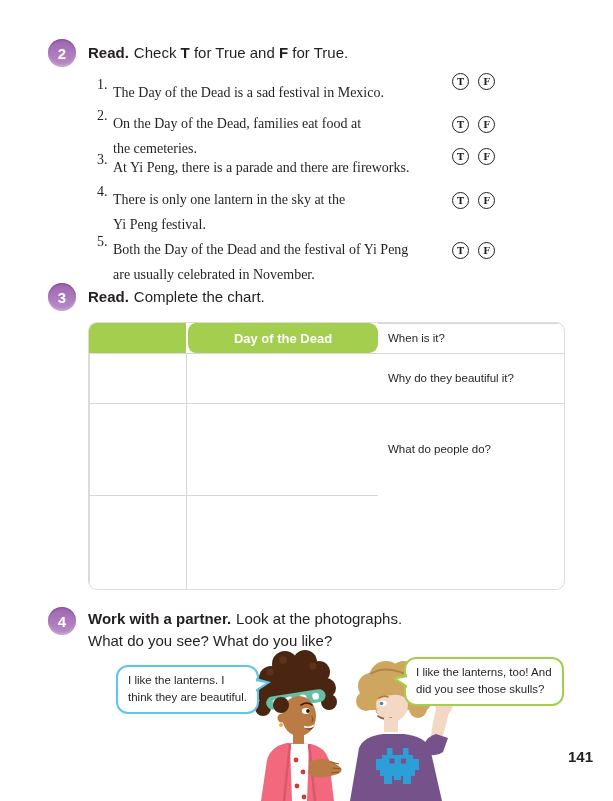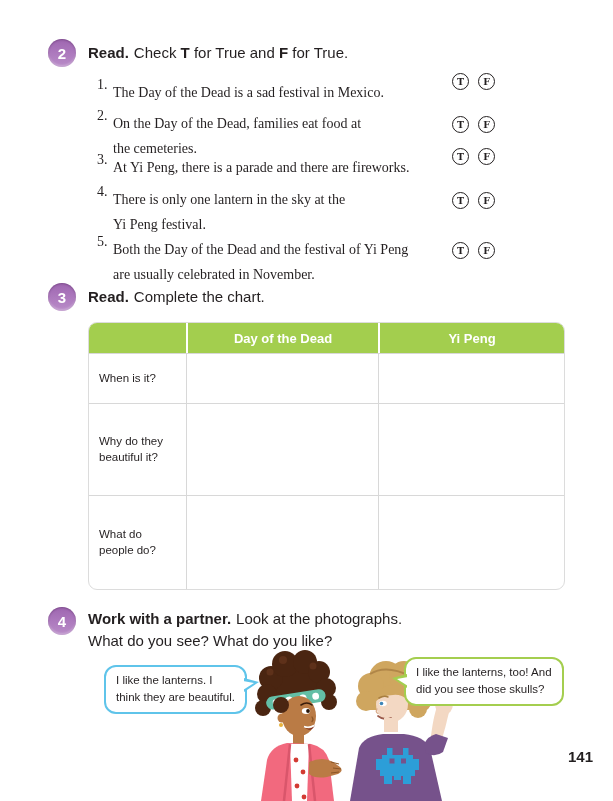--- a/index.html
+++ b/index.html
@@ -38,21 +38,21 @@
   }
   
   .chart {
     position:absolute; left:88px; top:322px; width:477px;
     display:grid; grid-template-columns:97px 192px 186px;
     grid-template-rows:30px 50px 92px 94px;
     border:1px solid #dcdcdc; border-radius:9px; overflow:hidden; background:#fff;
   }
   .ch { background:#A3CE4E; color:#fff; font-weight:bold; font-size:13px;
         display:flex; align-items:center; justify-content:center; }
-  .ch.sep { border-left:2px solid #fff; }
+  .ch.sep { border-left:2px solid #fff;border-radius:9px; }
   .rl { font-size:11.5px; line-height:1.35; display:flex; align-items:center;
         padding:4px 10px 4px 10px; border-top:1px solid #d8d8d8; }
   .cc { border-top:1px solid #d8d8d8; border-left:1px solid #d8d8d8; }
   
   .bubble {
     position:absolute; background:#fff; border:2.5px solid; border-radius:12px;
     padding:5px 10px; font-size:11.5px; line-height:1.5; z-index:5;
   }
   .bubble div { white-space:nowrap; }
   .bubble::before, .bubble::after { content:""; position:absolute; width:0; height:0; }
@@ -150,42 +150,41 @@
     <span class="tfc">F</span>
   </div>
 
   <div class="badge" style="left:48px;top:283px">3</div>
   <div class="ex-title" style="top:288px"><span class="tb">Read.</span><span>Complete the chart.</span>
   </div>
 
   <div class="chart">
     <div class="ch"></div>
     <div class="ch sep">Day of the Dead</div>
-    <div class="ch sep">Yi Peng</div>
 
     <div class="rl">When is it?</div>
     <div class="cc"></div>
     <div class="cc"></div>
 
     <div class="rl">Why do they beautiful it?</div>
     <div class="cc"></div>
     <div class="cc"></div>
 
     <div class="rl">What do people do?</div>
     <div class="cc"></div>
     <div class="cc"></div>
   </div>
 
   <div class="badge" style="left:48px;top:607px">4</div>
   <div class="ex-title" style="top:610px"><span class="tb">Work with a partner.</span><span>Look at the photographs.</span>
   </div>
   <div class="ex-title" style="top:632px"><span>What do you see? What do you like?</span>
   </div>
 
-  <div class="bubble bubble-left" style="left:104px;top:665px">
+  <div class="bubble bubble-left" style="left:116px;top:665px">
     <div>I like the lanterns. I</div>
     <div>think they are beautiful.</div>
   </div>
   <div class="bubble bubble-right" style="left:404px;top:657px">
     <div>I like the lanterns, too! And</div>
     <div>did you see those skulls?</div>
   </div>
 
   <svg class="char" style="left:243px;top:648px" width="102" height="153" viewBox="0 0 102 153">
     <g fill="#4A2511">

